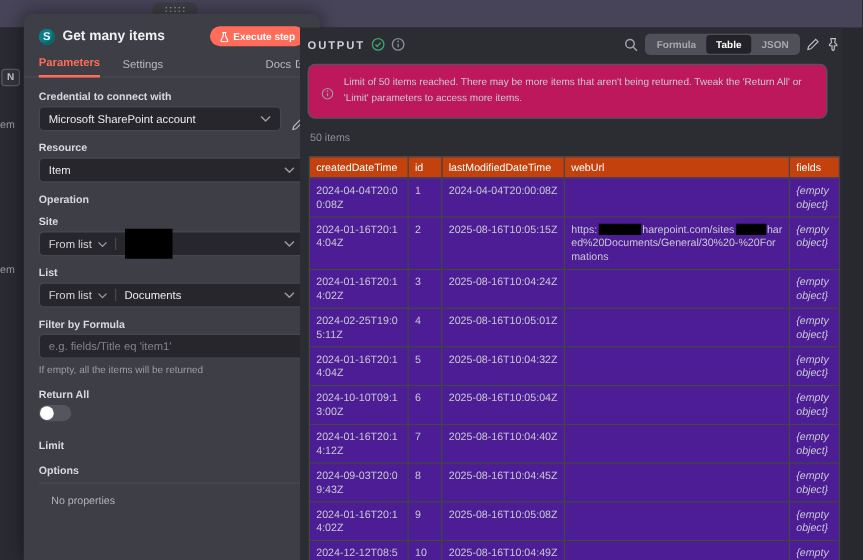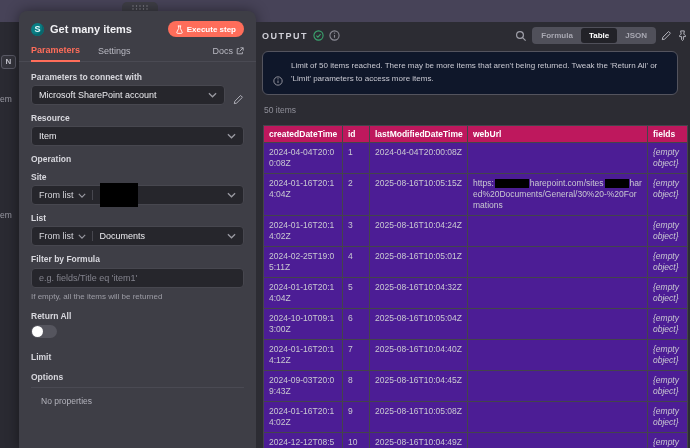--- a/index.html
+++ b/index.html
@@ -53,37 +53,37 @@
            font-size:9px; color:#ececf0; padding:0 7px; font-family:inherit; }
   .input::placeholder { color:#83838d; }
   .hint { font-size:8px; color:#9d9da6; margin-top:4px; }
   .f-label.gap10 { margin-top:10px; } .f-label.gap14 { margin-top:14px; }
   .toggle { width:26px; height:13px; border-radius:7px; background:#55555e; position:relative; margin-top:4px; cursor:pointer; }
   .toggle .knob { position:absolute; top:1px; left:1px; width:11px; height:11px; border-radius:50%; background:#fff; }
   .sect-divider { border-bottom:1px solid #4a4a53; margin-top:5px; }
   .no-props { font-size:8.5px; color:#b3b3bc; margin:8px 0 0 10px; }
 
   
-  .output { position:absolute; left:256px; top:22px; width:434px; height:426px; background:#2c2c33;
+  .output { position:absolute; left:240px; top:22px; width:434px; height:426px; background:#2c2c33;
             padding:0 0 0 6px; overflow:hidden; }
   .o-header { height:27px; display:flex; align-items:center; gap:5px; padding-right:2px; }
   .o-title { font-size:9px; font-weight:bold; letter-spacing:1.5px; color:#d0d0d8; }
   .ic { display:flex; align-items:center; }
   .o-spacer { flex:1; }
   .seg { height:17px; background:#50505a; border-radius:4px; display:flex; align-items:center; padding:1px; }
   .seg button { border:none; background:none; height:15px; padding:0 8px; font-size:8px; font-weight:bold;
                 color:#a8a8b2; border-radius:3px; font-family:inherit; cursor:pointer; }
   .seg button.active { background:#222228; color:#fff; }
-  .banner { margin:2px 12px 0 0; border:1px solid #54545e; background:#0f172a; border-radius:6px;
-            padding:8px 10px; display:flex; gap:8px; align-items:flex-end; }
+  .banner { margin:2px 12px 0 0; border:1px solid #54545e; background:#be185d; border-radius:6px;
+            padding:8px 10px; display:flex; gap:8px; align-items:center; }
   .banner .msg { font-size:8px; line-height:1.6; color:#c9c9d2; }
   .items-count { font-size:8.5px; color:#8f8f99; margin:10px 0 4px 2px; }
 
   table.out { border-collapse:collapse; table-layout:fixed; width:424px; margin-top:10px; margin-left:1px; }
-  table.out th { background:#be185d; color:#fff; font-size:8.5px; font-weight:bold; text-align:left;
+  table.out th { background:#c2410c; color:#fff; font-size:8.5px; font-weight:normal; text-align:left;
                  padding:3px 5px; height:15px; border:1px solid #44444b; }
   table.out td { background:#4c1d95; border:1px solid #44444b; color:#c9c9d1; font-size:8.5px;
                  padding:4px 5px; vertical-align:top; word-break:break-all; line-height:1.3; height:28px; }
   td.cell-black { background:#000; border-bottom-color:#000; padding:0; }
   td.cell-black.merge { border-top-color:#000; }
   td.c-fields { color:#ec615c; font-style:italic; }
   .redact-inline { display:inline-block; height:9px; background:#000; vertical-align:middle; margin:0 1px; }
 </style>
 </head>
 <body>
@@ -135,21 +135,21 @@
         <div class="docs-link">
           <span>Docs</span>
           <svg width="8" height="8" viewBox="0 0 10 10">
             <path d="M4 2H1.5v6.5H8V6M5.5 1H9v3.5M9 1 4.5 5.5" fill="none" stroke="#b9b9c2" stroke-width="1.1"></path>
           </svg>
         </div>
       </div>
 
       <div class="form">
 
-        <div class="f-label first">Parameters to connect with</div>
+        <div class="f-label first">Credential to connect with</div>
         <div class="cred-row">
           <div class="ctl">
             <span class="val">Microsoft SharePoint account</span>
             <span class="chev">
               <svg width="9" height="6" viewBox="0 0 10 6">
                   <path d="M1 1l4 4 4-4" fill="none" stroke="currentColor" stroke-width="1.4"></path>
                 </svg>
             </span>
           </div>
           <button class="icon-btn">

